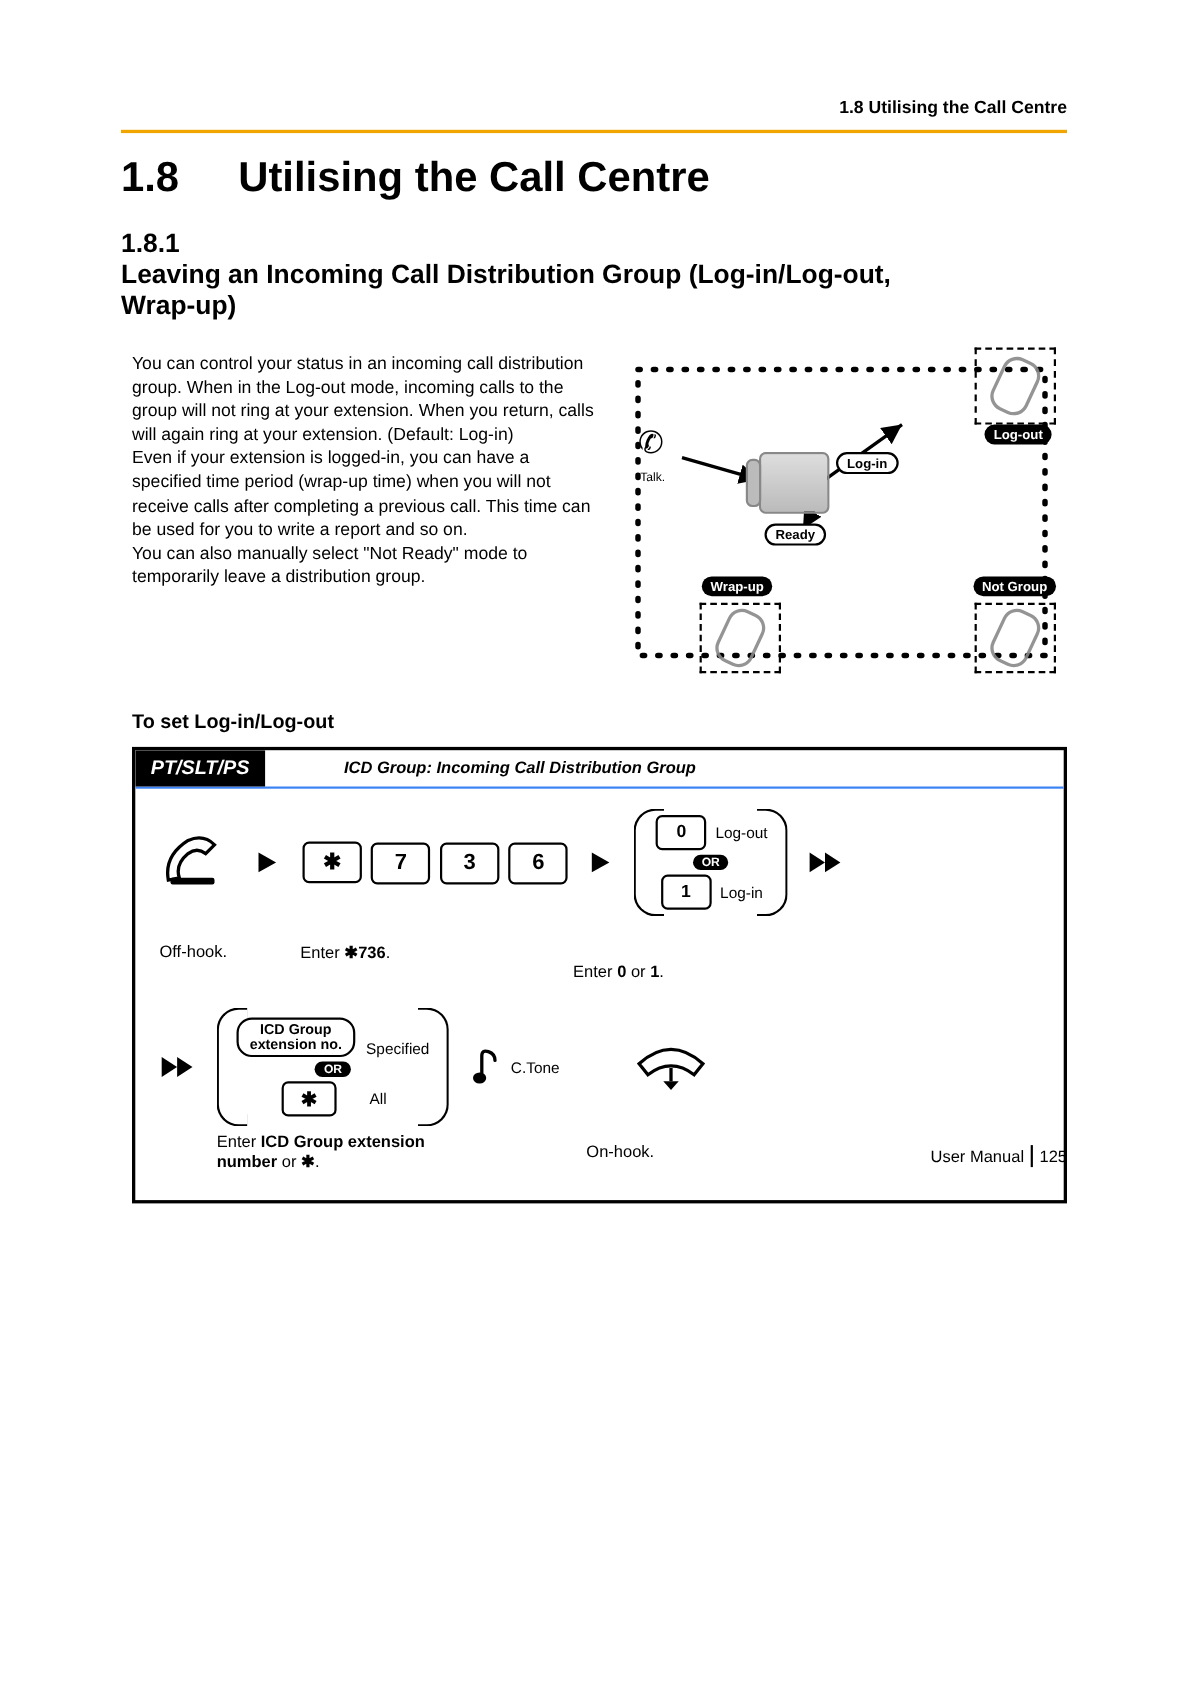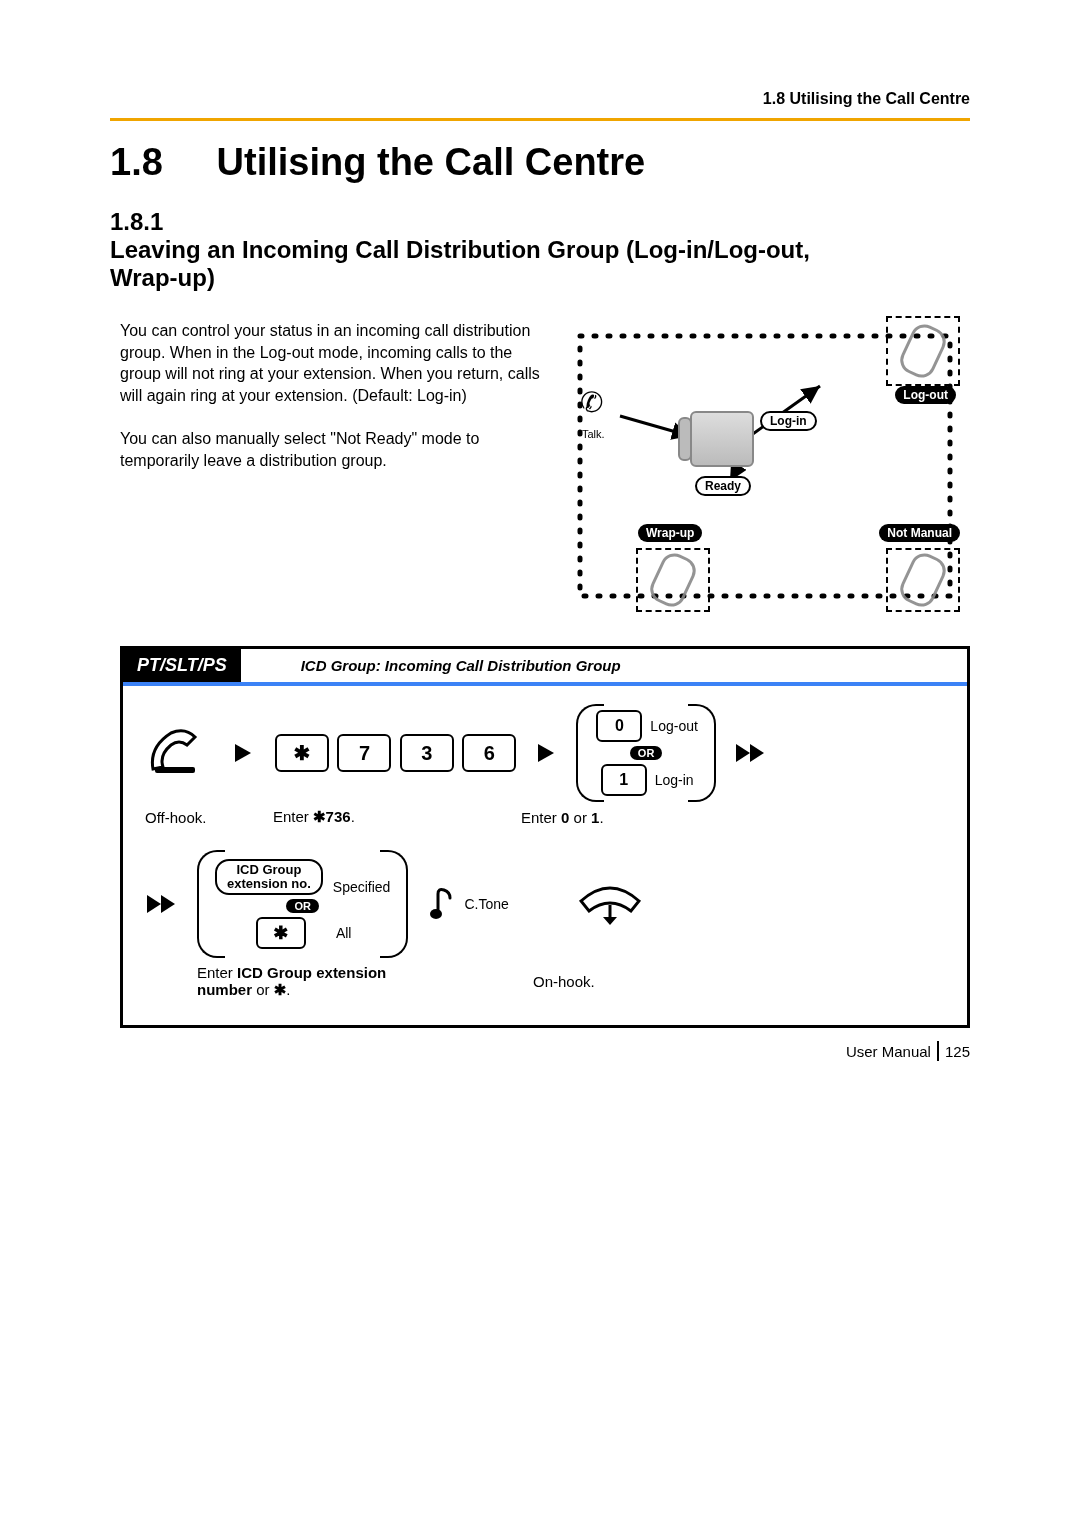--- a/index.html
+++ b/index.html
@@ -94,21 +94,22 @@
     margin: 10px 0 12px 10px;
   }
   .proc-box {
     margin-left:10px;
     border: 3px solid #000;
     padding: 0;
     overflow:hidden;
   }
   .proc-header{
     display:flex; align-items:center;
-    border-bottom:4px solid #3b82f6;
+    border-bottom:2px solid #3b82f6;
+    gap:12px;
   }
   .pt-tag{
     background:#000; color:#fff; font-style:italic; font-weight:bold;
     font-size:18px; padding:6px 14px;
   }
   .proc-title{
     font-style:italic; font-weight:bold; font-size:15px;
     padding-left:60px;
   }
   .proc-body{
@@ -168,21 +169,21 @@
   </div>
 
   <div class="sub-title">
     <span class="sub-num">1.8.1</span>
     <span class="sub-text">Leaving an Incoming Call Distribution Group (Log-in/Log-out, Wrap-up)</span>
   </div>
 
   <div class="intro-row">
     <div class="intro-text">
       <span>You can control your status in an incoming call distribution group. When in the Log-out mode, incoming calls to the group will not ring at your extension. When you return, calls will again ring at your extension. (Default: Log-in)</span><br>
-      <br>
+      <span>Even if your extension is logged-in, you can have a specified time period (wrap-up time) when you will not receive calls after completing a previous call. This time can be used for you to write a report and so on.</span><br>
       <span>You can also manually select "Not Ready" mode to temporarily leave a distribution group.</span>
     </div>
 
     <div class="diagram1">
 
       <svg width="100%" height="100%" style="position:absolute;left:0;top:0;">
         <rect x="20" y="20" width="370" height="260" fill="none" stroke="#000" stroke-width="5" stroke-dasharray="2 12" stroke-linecap="round"></rect>
 
         <path d="M60 100 L130 120" stroke="#000" stroke-width="3" marker-end="url(#ah)"></path>
         <path d="M190 120 L260 70" stroke="#000" stroke-width="3" marker-end="url(#ah)"></path>
@@ -204,27 +205,28 @@
       <div class="box-dashed" style="right:10px; top:0; width:70px; height:66px; display:flex; align-items:center; justify-content:center;">
         <div class="handset-shape"></div>
       </div>
       <div class="label dark" style="right:14px; top:70px;">Log-out</div>
 
       <div class="label dark" style="left:78px; top:208px;">Wrap-up</div>
       <div class="box-dashed" style="left:76px; top:232px; width:70px; height:60px; display:flex; align-items:center; justify-content:center;">
         <div class="handset-shape"></div>
       </div>
 
-      <div class="label dark" style="right:10px; top:208px;">Not Manual</div>
+      <div class="label dark" style="right:10px; top:208px;">Not Group</div>
       <div class="box-dashed" style="right:10px; top:232px; width:70px; height:60px; display:flex; align-items:center; justify-content:center;">
         <div class="handset-shape"></div>
       </div>
     </div>
   </div>
 
+  <div class="set-heading">To set Log-in/Log-out</div>
 
   <div class="proc-box">
     <div class="proc-header">
       <div class="pt-tag">PT/SLT/PS</div>
       <div class="proc-title">ICD Group: Incoming Call Distribution Group</div>
     </div>
 
     <div class="proc-body">
 
       <div class="flow-row">
@@ -274,21 +276,21 @@
         </div>
       </div>
 
       <div class="flow-caption-row">
         <div class="caption" style="width:70px;">Off-hook.</div>
         <div style="width:22px;"></div>
         <div class="caption" style="width:190px;">
           <span>Enter </span><b>✱736</b><span>.</span>
         </div>
         <div style="width:22px;"></div>
-        <div class="caption" style="width:150px;">
+        <div class="caption" style="width:150px;margin-top:36px;">
           <span>Enter </span><b>0</b><span> or </span><b>1</b><span>.</span>
         </div>
       </div>
 
       <div class="flow-row">
         <div class="darrow">
           <svg width="34" height="22">
             <path d="M2 2 L16 11 L2 20 Z" fill="#000"></path>
             <path d="M16 2 L30 11 L16 20 Z" fill="#000"></path>
           </svg>

